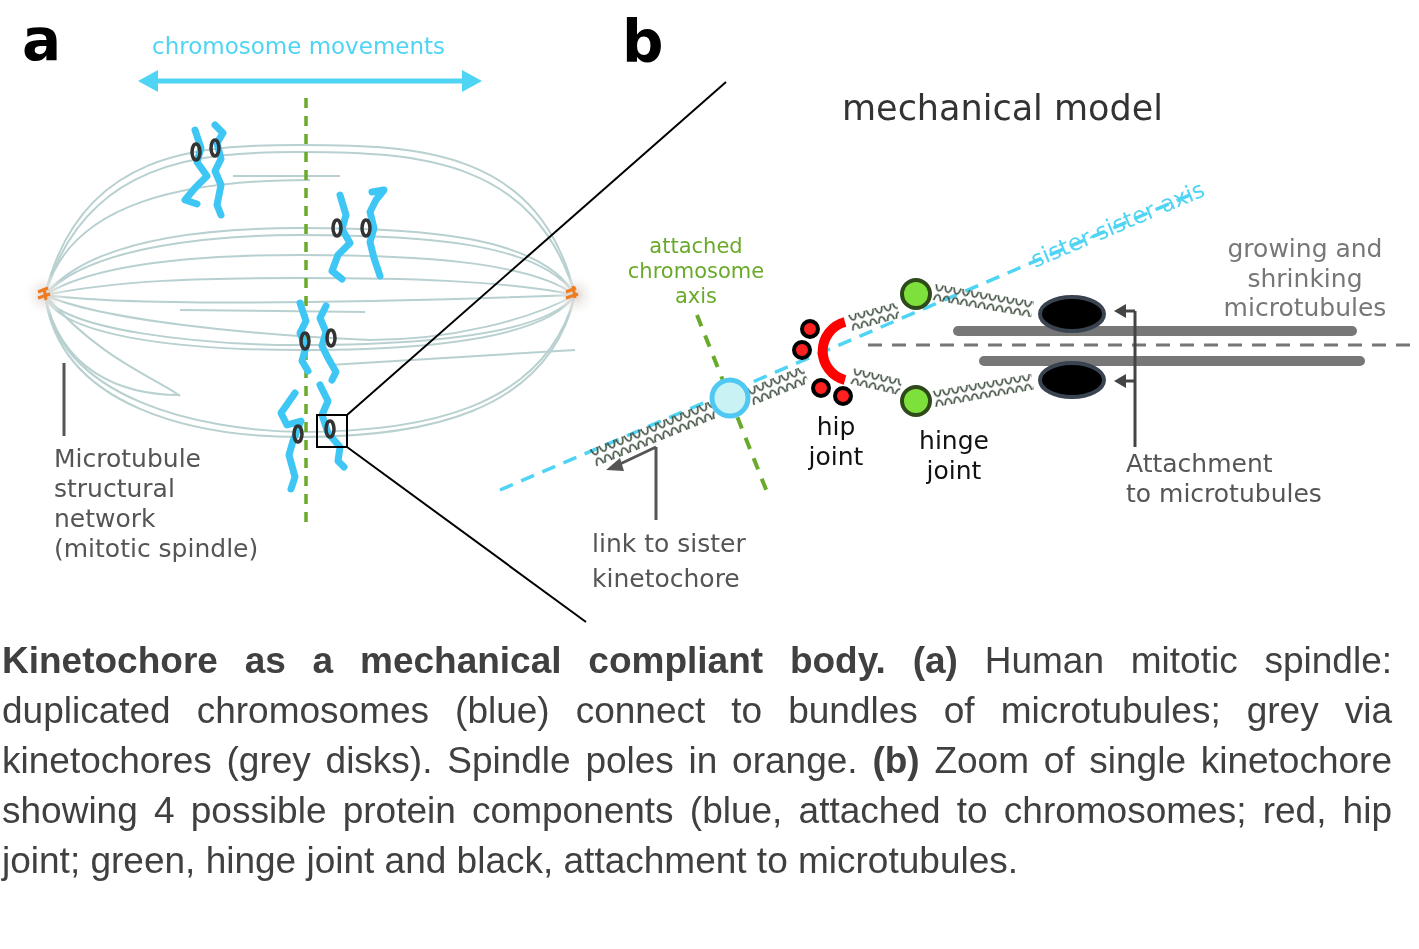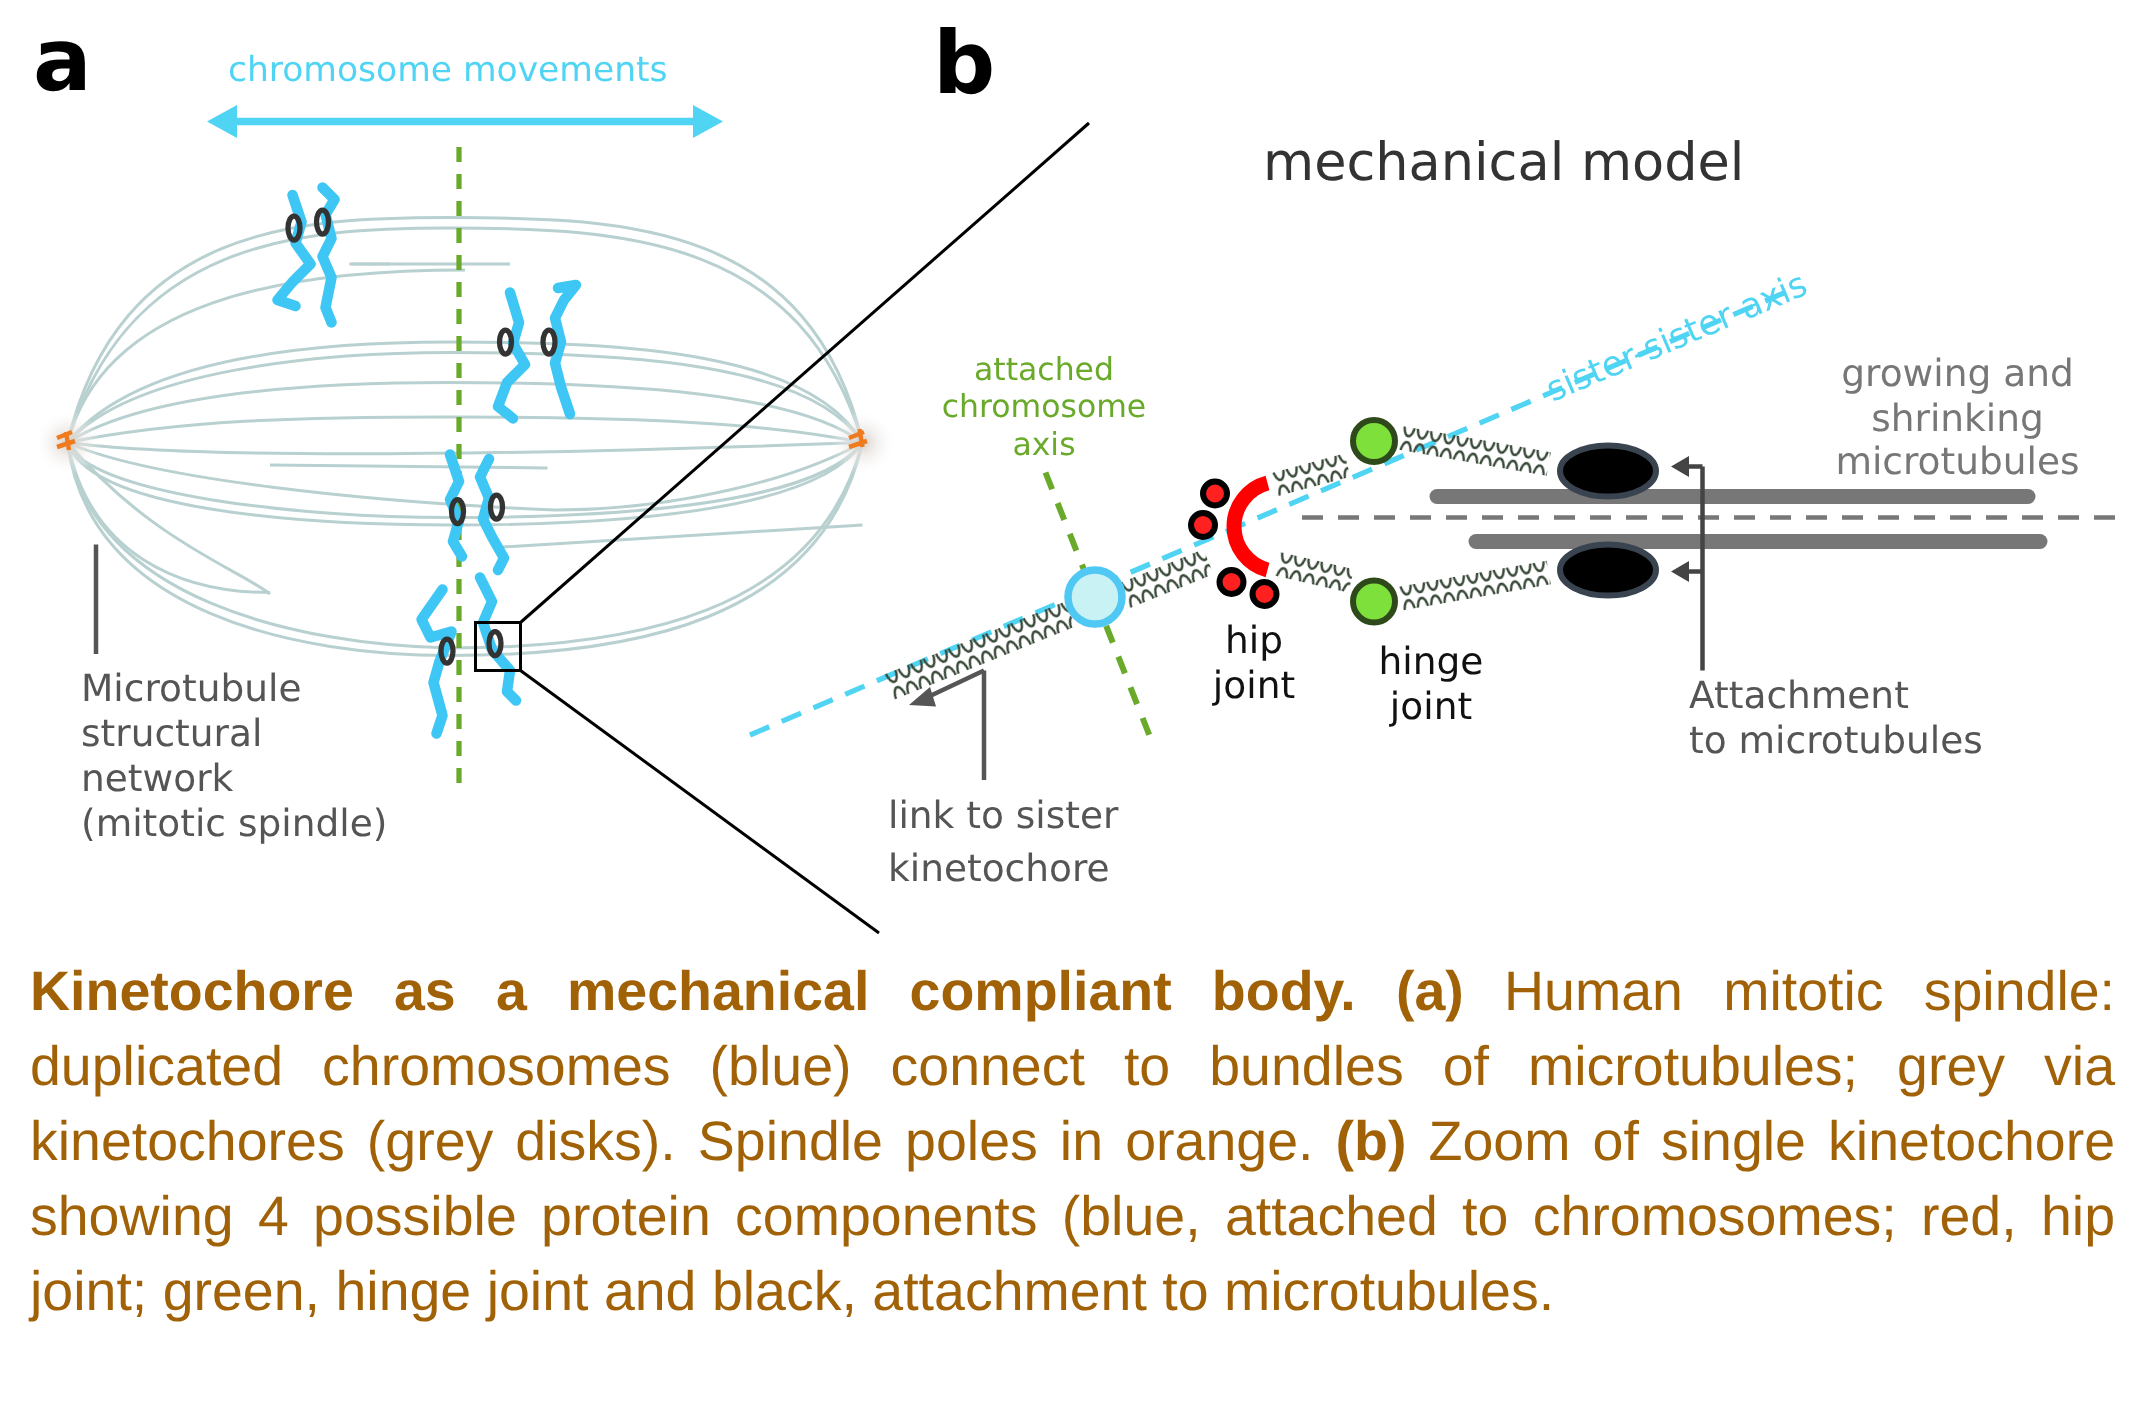--- a/index.html
+++ b/index.html
@@ -5,21 +5,21 @@
   html, body { margin:0; padding:0; background:#ffffff; }
   body { width:1419px; height:949px; position:relative; overflow:hidden; font-family:"DejaVu Sans", sans-serif; }
   #fig { position:absolute; left:0; top:0; width:1419px; height:630px; }
   .panel-letter { font-family:"DejaVu Sans", sans-serif; font-weight:bold; font-size:58px; fill:#000; }
   .lbl-grey { font-family:"DejaVu Sans", sans-serif; font-size:25px; fill:#555555; }
   .lbl-grey2 { font-family:"DejaVu Sans", sans-serif; font-size:25px; fill:#777777; }
   .lbl-dark { font-family:"DejaVu Sans", sans-serif; font-size:25px; fill:#111111; }
   .lbl-green { font-family:"DejaVu Sans", sans-serif; font-size:21px; fill:#6aaa2a; }
   .lbl-cyan { font-family:"DejaVu Sans", sans-serif; font-size:23px; fill:#4fd4f4; }
   .lbl-title { font-family:"DejaVu Sans", sans-serif; font-size:35px; fill:#333333; }
-  #caption { position:absolute; left:20px; top:636px; width:1390px; font-family:"Liberation Sans", sans-serif; font-size:37px; line-height:50px; color:#a16207; text-align:justify; }
+  #caption { position:absolute; left:2px; top:636px; width:1390px; font-family:"Liberation Sans", sans-serif; font-size:37px; line-height:50px; color:#404040; text-align:justify; }
   #caption b { font-weight:bold; }
 </style>
 </head>
 <body>
 
 <svg id="fig" viewBox="0 0 1419 630" xmlns="http://www.w3.org/2000/svg">
   <defs>
     <radialGradient id="poleGlow" cx="50%" cy="50%" r="50%">
       <stop offset="0%" stop-color="#d8cfc8"></stop>
       <stop offset="100%" stop-color="#ffffff" stop-opacity="0"></stop>

